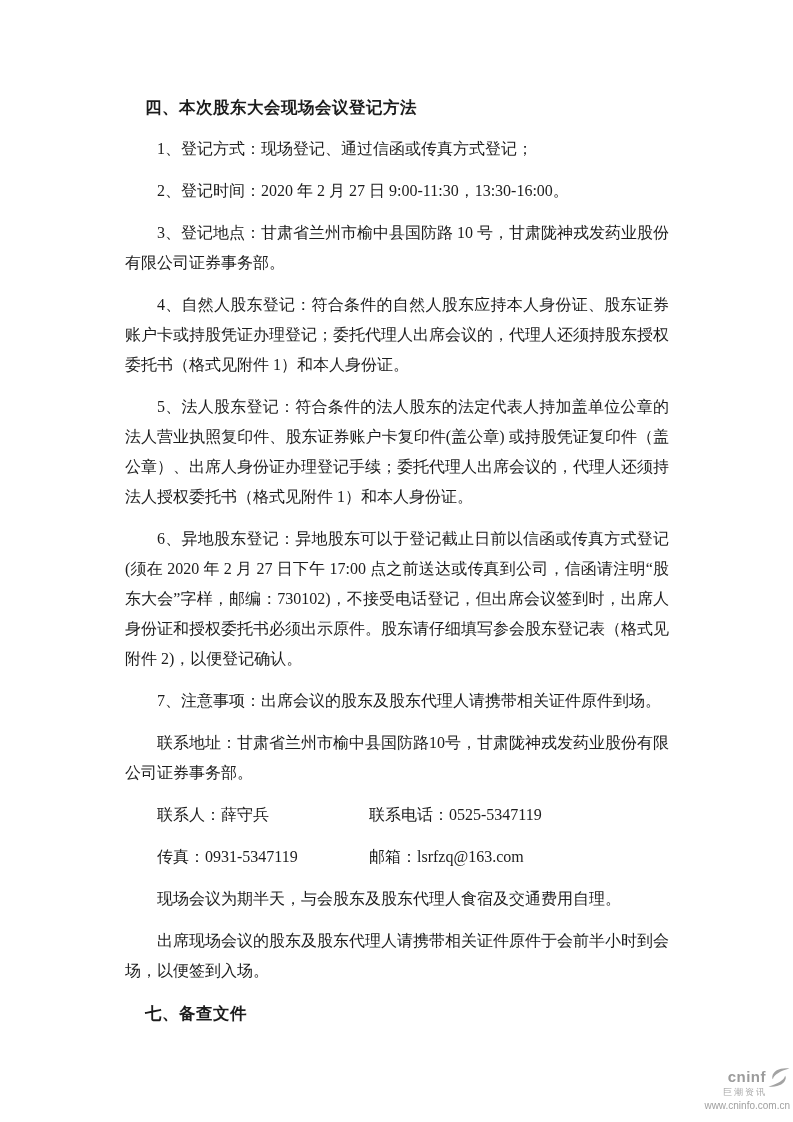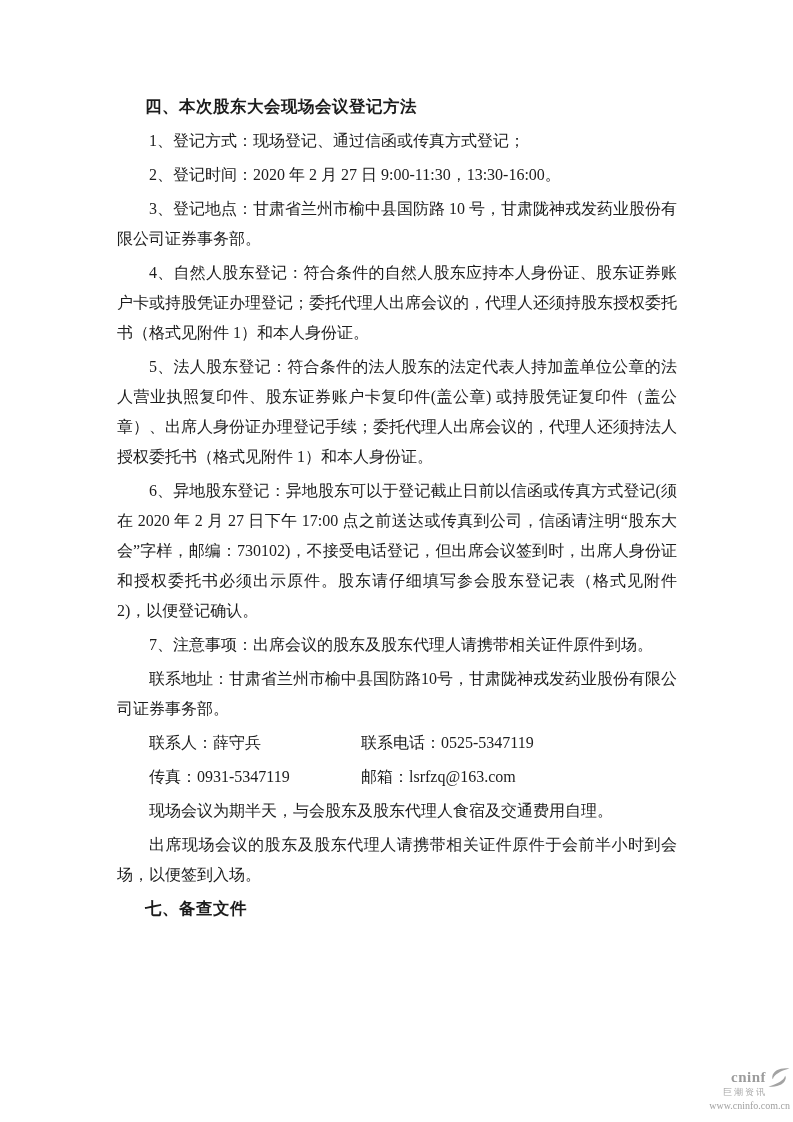--- a/index.html
+++ b/index.html
@@ -18,52 +18,52 @@
   }
   .content {
     position: absolute;
     left: 113px;
     top: 90px;
     width: 568px;
     font-size: 16px;
     line-height: 30px;
   }
   .para {
-    margin: 4px;
+    margin: 12px;
     text-indent: 32px;
     text-align: justify;
     text-justify: inter-ideograph;
   }
   .heading {
     margin: 2px 0 0 0;
     padding-left: 32px;
     font-weight: 700;
     font-size: 16.5px;
-    font-family: Liberation Serif, serif;
+    font-family: Liberation Sans, sans-serif;
     letter-spacing: 0.5px;
   }
   .contact-row {
     display: flex;
-    margin: 4px;
+    margin: 12px;
     padding-left: 32px;
   }
   .contact-left {
     width: 212px;
     flex: 0 0 212px;
   }
   .contact-right {
     flex: 1;
   }
   .footer-logo {
     position: absolute;
     right: 3px;
     bottom: 11px;
     text-align: right;
     color: #a0a0a0;
-    font-family: Liberation Serif, serif;
+    font-family: Liberation Sans, sans-serif;
     line-height: 1.1;
   }
   .logo-row {
     display: flex;
     align-items: center;
     justify-content: flex-end;
     gap: 2px;
   }
   .logo-text {
     font-weight: 700;

